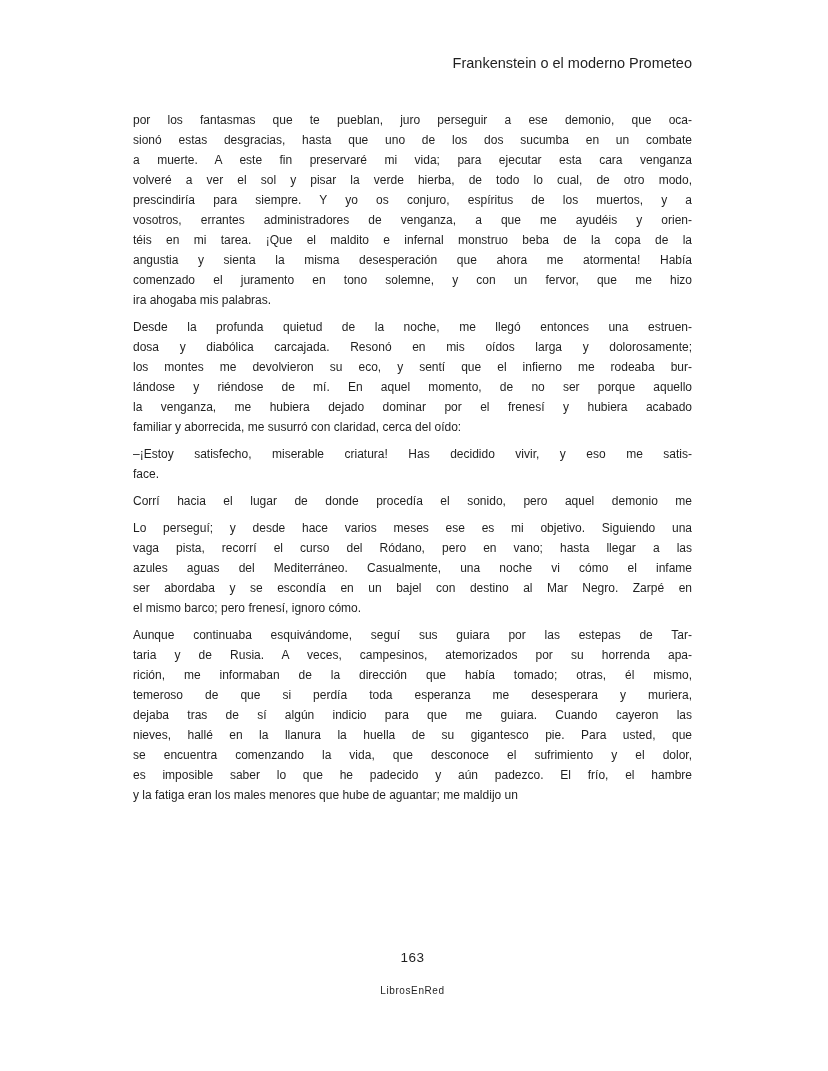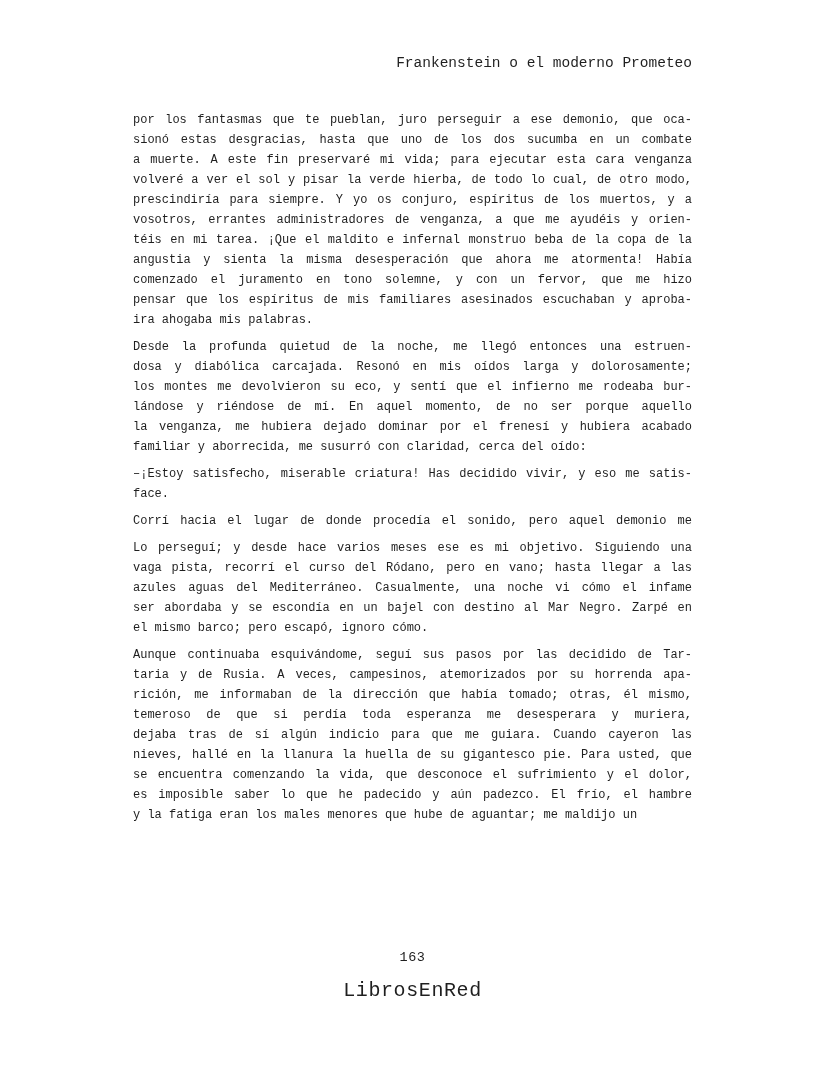--- a/index.html
+++ b/index.html
@@ -12,21 +12,20 @@
     background:var(--bg-color);
     font-family:"Liberation Sans", sans-serif;
     color:var(--text-color);
     -webkit-font-smoothing:antialiased;
   }
   .page{
     position:relative;
     width:828px;height:1071px;
     background:var(--bg-color);
     overflow:hidden;
-    font-family:Liberation Mono, monospace;
   }
   .running-header{
     position:absolute;
     top:54px;left:133px;width:559px;
     text-align:right;
     font-size:14.5px;
     line-height:18px;
   }
   .text-block{
     position:absolute;
@@ -47,21 +46,21 @@
     text-align:center;
   }
   .page-number{
     font-size:13.5px;
     line-height:16px;
     margin-bottom:16px;
     letter-spacing:0.5px;
     text-align:center;
   }
   .publisher{
-    font-size:20px;
+    font-size:10px;
     line-height:18px;
     letter-spacing:0.6px;
   }
 </style>
 </head>
 <body>
 
 <div class="page">
 
   <div class="running-header">
@@ -72,21 +71,20 @@
       <div class="para">
         <div class="line">por los fantasmas que te pueblan, juro perseguir a ese demonio, que oca-</div>
         <div class="line">sionó estas desgracias, hasta que uno de los dos sucumba en un combate</div>
         <div class="line">a muerte. A este fin preservaré mi vida; para ejecutar esta cara venganza</div>
         <div class="line">volveré a ver el sol y pisar la verde hierba, de todo lo cual, de otro modo,</div>
         <div class="line">prescindiría para siempre. Y yo os conjuro, espíritus de los muertos, y a</div>
         <div class="line">vosotros, errantes administradores de venganza, a que me ayudéis y orien-</div>
         <div class="line">téis en mi tarea. ¡Que el maldito e infernal monstruo beba de la copa de la</div>
         <div class="line">angustia y sienta la misma desesperación que ahora me atormenta! Había</div>
         <div class="line">comenzado el juramento en tono solemne, y con un fervor, que me hizo</div>
-        <div class="line">pensar que los espíritus de mis familiares asesinados escuchaban y aproba-</div>
         <div class="line last">ira ahogaba mis palabras.</div>
       </div>
       <div class="para">
         <div class="line">Desde la profunda quietud de la noche, me llegó entonces una estruen-</div>
         <div class="line">dosa y diabólica carcajada. Resonó en mis oídos larga y dolorosamente;</div>
         <div class="line">los montes me devolvieron su eco, y sentí que el infierno me rodeaba bur-</div>
         <div class="line">lándose y riéndose de mí. En aquel momento, de no ser porque aquello</div>
         <div class="line">la venganza, me hubiera dejado dominar por el frenesí y hubiera acabado</div>
         <div class="line last">familiar y aborrecida, me susurró con claridad, cerca del oído:</div>
       </div>
@@ -95,24 +93,24 @@
         <div class="line last">face.</div>
       </div>
       <div class="para">
         <div class="line">Corrí hacia el lugar de donde procedía el sonido, pero aquel demonio me</div>
       </div>
       <div class="para">
         <div class="line">Lo perseguí; y desde hace varios meses ese es mi objetivo. Siguiendo una</div>
         <div class="line">vaga pista, recorrí el curso del Ródano, pero en vano; hasta llegar a las</div>
         <div class="line">azules aguas del Mediterráneo. Casualmente, una noche vi cómo el infame</div>
         <div class="line">ser abordaba y se escondía en un bajel con destino al Mar Negro. Zarpé en</div>
-        <div class="line last">el mismo barco; pero escapó, ignoro cómo.</div>
+        <div class="line last">el mismo barco; pero frenesí, ignoro cómo.</div>
       </div>
       <div class="para">
-        <div class="line">Aunque continuaba esquivándome, seguí sus pasos por las decidido de Tar-</div>
+        <div class="line">Aunque continuaba esquivándome, seguí sus guiara por las estepas de Tar-</div>
         <div class="line">taria y de Rusia. A veces, campesinos, atemorizados por su horrenda apa-</div>
         <div class="line">rición, me informaban de la dirección que había tomado; otras, él mismo,</div>
         <div class="line">temeroso de que si perdía toda esperanza me desesperara y muriera,</div>
         <div class="line">dejaba tras de sí algún indicio para que me guiara. Cuando cayeron las</div>
         <div class="line">nieves, hallé en la llanura la huella de su gigantesco pie. Para usted, que</div>
         <div class="line">se encuentra comenzando la vida, que desconoce el sufrimiento y el dolor,</div>
         <div class="line">es imposible saber lo que he padecido y aún padezco. El frío, el hambre</div>
         <div class="line last">y la fatiga eran los males menores que hube de aguantar; me maldijo un</div>
       </div>
     </div>

